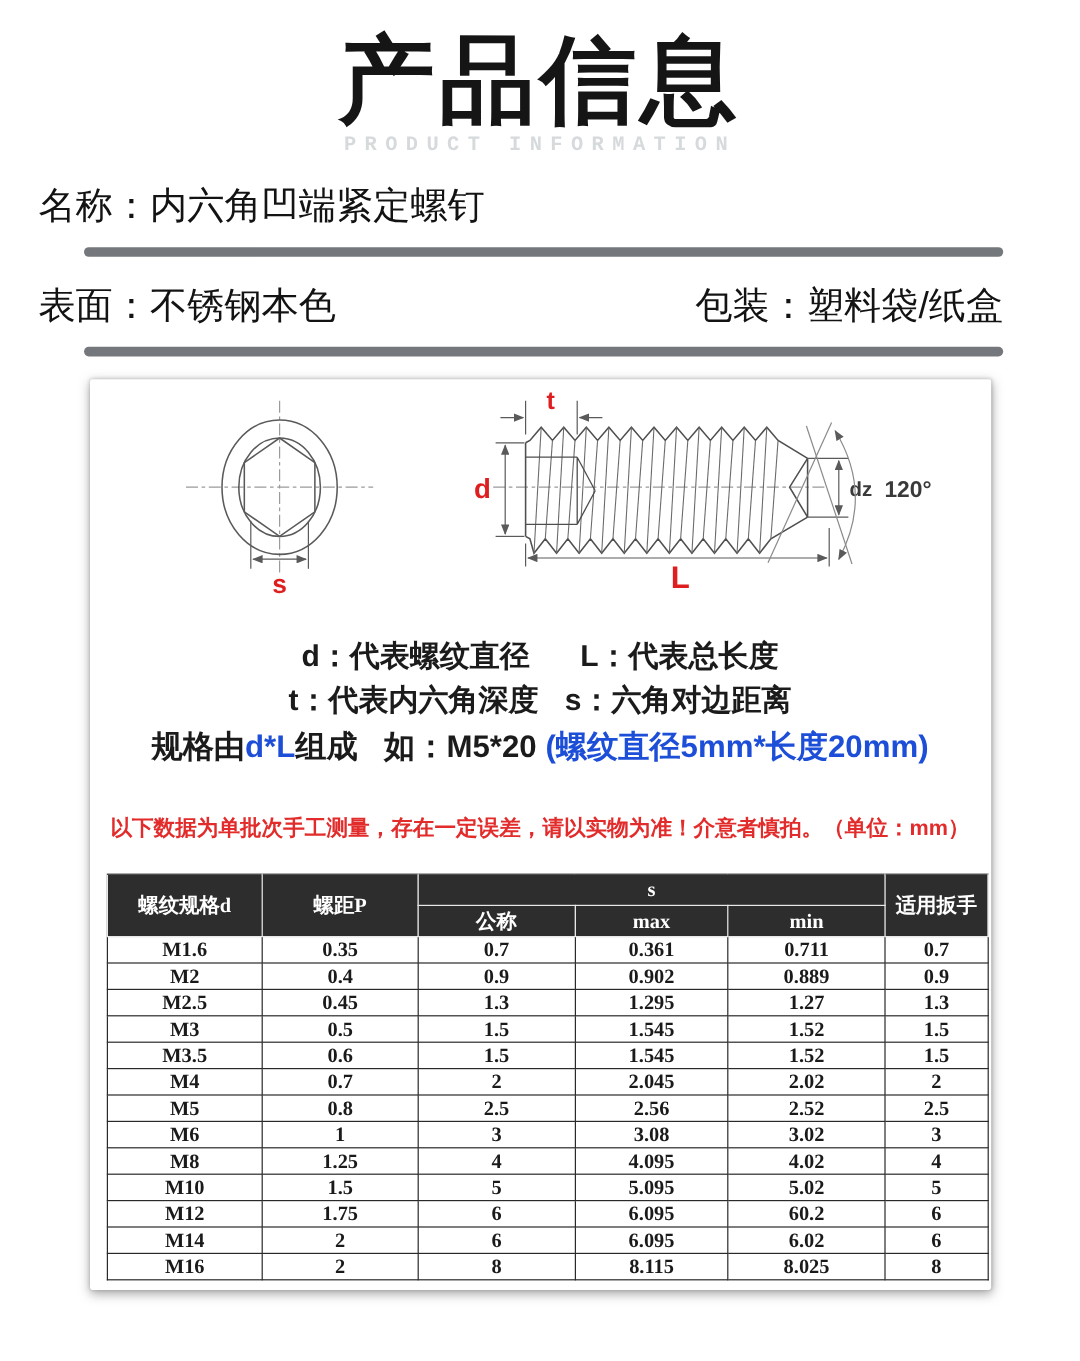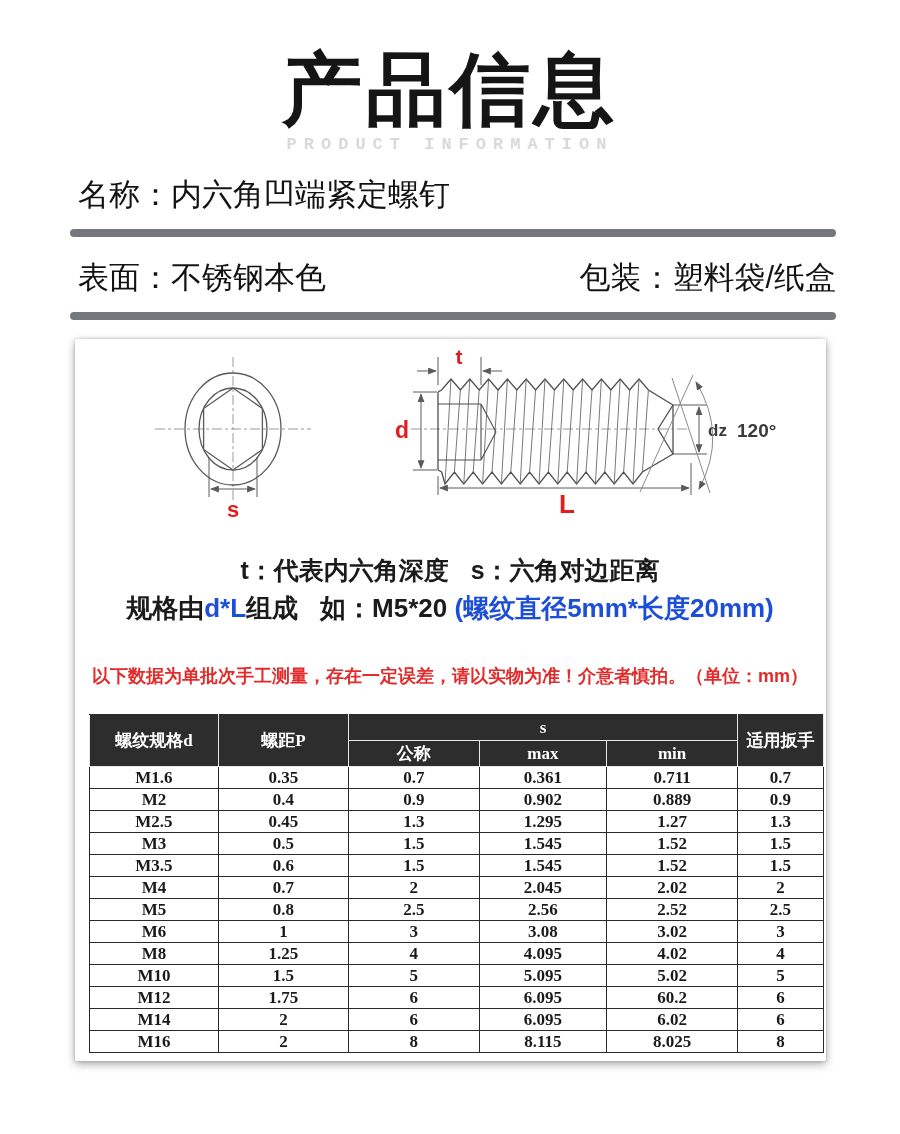--- a/index.html
+++ b/index.html
@@ -3,30 +3,30 @@
 <meta charset="utf-8">
 <style>
   html,body { margin:0; padding:0; background:#ffffff; }
   .page {
     width:900px; height:1134px; margin:0 auto; background:#ffffff;
     font-family:"Liberation Sans","DejaVu Sans",sans-serif;
     position:relative; overflow:hidden;
   }
   
   .title {
-    text-align:center; padding-top:50px; font-size:80px; line-height:1;
+    text-align:center; padding-top:27px; font-size:80px; line-height:1;
     font-weight:900; letter-spacing:4px; color:#151515;
   }
   .subtitle {
     text-align:center; font-size:17px; letter-spacing:7px; margin-top:5px;
     color:#d7dadc; font-weight:700;font-family:Liberation Mono, monospace;
   }
   
   .info-row {
-    display:flex; align-items:baseline; padding:0 64px 0 78px;
+    display:flex; align-items:baseline; padding:0 64px 0 32px;
     font-size:31px; color:#131313; margin-top:20px; white-space:nowrap;gap:37px;
   }
   .info-row.second { justify-content:space-between; }
   .info-row .pair2 { margin-left:28px; }
   .bar {
     height:8px; background:#74787c; border-radius:4px;
     margin:13px 64px 0 70px;
   }
   
   .card {
@@ -179,20 +179,23 @@
 
       <g stroke="#8a8a8a" stroke-width="1" fill="none">
         <line x1="618" y1="30" x2="565" y2="147"></line>
         <line x1="597" y1="33" x2="635" y2="148"></line>
         <path d="M621,37 Q653,90 624,144" marker-start="url(#arw)" marker-end="url(#arw)"></path>
       </g>
       <text class="dk-label" x="662" y="92" font-size="19" text-anchor="start">120°</text>
     </svg>
 
     <div class="legend-line">
+      <span>d：代表螺纹直径</span><span class="gap-wide">L：代表总长度</span>
+    </div>
+    <div class="legend-line">
       <span>t：代表内六角深度</span><span class="gap-med">s：六角对边距离</span>
     </div>
     <div class="legend-line spec">
       <span>规格由</span><span class="red-text">d*L</span><span>组成</span><span class="gap-med">如：M5*20</span>&nbsp;<span class="red-text">(螺纹直径5mm*长度20mm)</span>
     </div>
 
     <div class="note">以下数据为单批次手工测量，存在一定误差，请以实物为准！介意者慎拍。（单位：mm）</div>
 
     <table class="spec-table">
       <colgroup>

